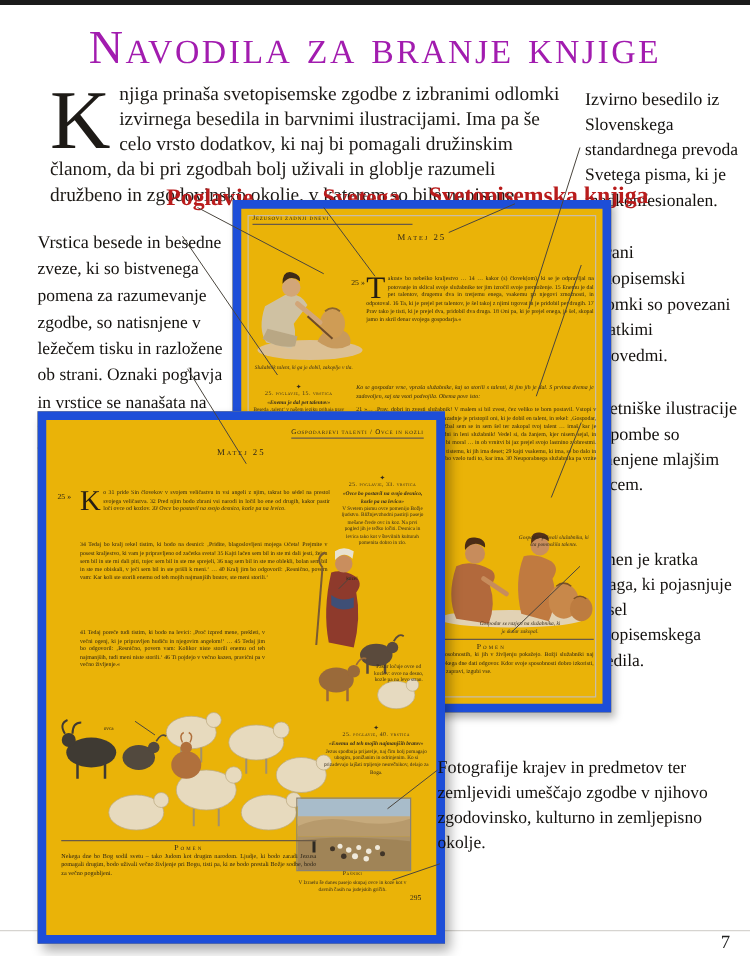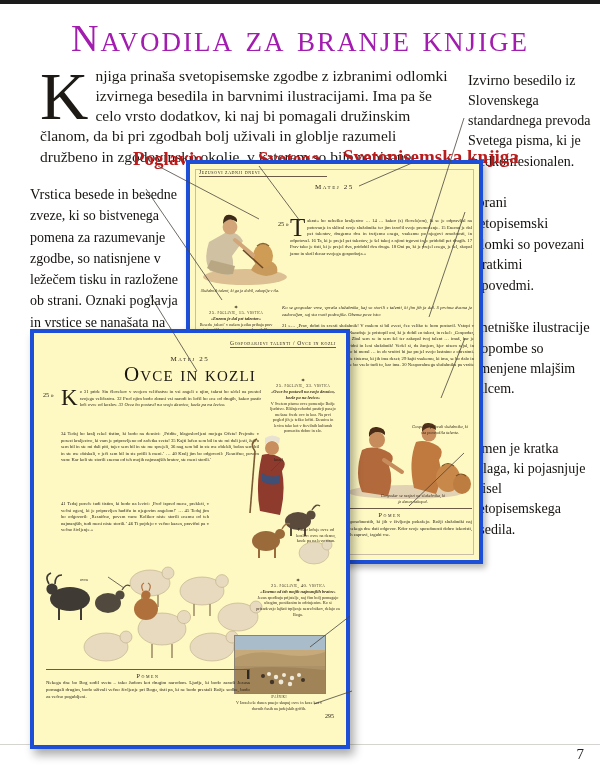--- a/index.html
+++ b/index.html
@@ -16,21 +16,21 @@
               font-weight:normal;font-variant:small-caps;font-size:38px;letter-spacing:2px;color:#a21caf;}
   .intro{position:absolute;left:40px;top:66px;width:410px;font-size:15.5px;line-height:1.3;color:#1d1a16;}
   .intro .dc{float:left;font-size:67px;line-height:.82;padding:3px 7px 0 0;color:#1d1a16;}
 
   
   .co{position:absolute;font-size:14px;line-height:1.44;color:#14110e;}
   .co .lead{font-weight:normal;font-size:14.5px;}
   .flabel{position:absolute;font-weight:bold;font-size:19px;color:#b91c1c;margin-left:21px;}
 
   
-  .page{position:absolute;background:#fef9c3;border:4px solid #1d4ed8;}
+  .page{position:absolute;background:#eab308;border:7px solid #1d4ed8;}
   #page1{left:186px;top:160px;width:289px;height:396px;z-index:10;box-shadow:3px 4px 6px rgba(0,0,0,.28);}
   #page2{left:30px;top:329px;width:312px;height:412px;z-index:20;box-shadow:4px 6px 9px rgba(0,0,0,.33);}
   .pframe{position:absolute;inset:5px;border:1px solid #c9bda8;pointer-events:none;}
   .rh{position:absolute;font-variant:small-caps;font-size:5.6px;letter-spacing:.6px;color:#2a221a;
       border-bottom:.6px solid #6a5a46;padding-bottom:1px;}
   .bookref{position:absolute;left:0;width:100%;text-align:center;font-variant:small-caps;
            font-size:7px;letter-spacing:1.6px;color:#2a221a;}
   .ptitle{position:absolute;left:0;width:100%;text-align:center;margin:0;font-weight:normal;
           font-variant:small-caps;font-size:21px;letter-spacing:1.2px;color:#18140f;}
   .tiny{font-size:4.7px;line-height:1.4;text-align:justify;color:#241d14;}
@@ -151,21 +151,20 @@
 
     <div class="pomen" style="left:118px;top:344px;width:164px;">
       <div class="ph">Pomen</div>
       <div class="tiny">Ljudi ocenjujejo po sposobnostih, ki jih v življenju pokažejo. Božji služabniki naj vedo, da bodo morali nekega dne dati odgovor. Kdor svoje sposobnosti dobro izkoristi, bo nagrajen, kdor pa jih zapravi, izgubi vse.</div>
     </div>
   </div>
 
   <div class="page" id="page2">
     <div class="rh" style="right:10px;top:7px;">Gospodarjevi talenti / Ovce in kozli</div>
     <div class="bookref" style="top:22px;">Matej 25</div>
-    <h2 class="ptitle" style="top:29px;">Ovce in kozli</h2>
 
     <div class="vmark" style="left:9px;top:58px;">25 »</div>
     <div class="tiny" style="position:absolute;left:27px;top:56px;width:200px;">
       <span class="dcs" style="font-size:23px;">K</span><span>o 31 pride Sin človekov v svojem veličastvu in vsi angeli z njim, takrat bo sédel na prestol svojega veličastva. 32 Pred njim bodo zbrani vsi narodi in ločil bo ene od drugih, kakor pastir loči ovce od kozlov.</span>
       <span class="tinyi">33 Ovce bo postavil na svojo desnico, kozle pa na levico.</span>
     </div>
     <div class="tiny" style="position:absolute;left:27px;top:98px;width:198px;">34 Tedaj bo kralj rekel tistim, ki bodo na desnici: ‚Pridite, blagoslovljeni mojega Očeta! Prejmite v posest kraljestvo, ki vam je pripravljeno od začetka sveta! 35 Kajti lačen sem bil in ste mi dali jesti, žejen sem bil in ste mi dali piti, tujec sem bil in ste me sprejeli, 36 nag sem bil in ste me oblekli, bolan sem bil in ste me obiskali, v ječi sem bil in ste prišli k meni.‘ … 40 Kralj jim bo odgovoril: ‚Resnično, povem vam: Kar koli ste storili enemu od teh mojih najmanjših bratov, ste meni storili.‘</div>
     <div class="tiny" style="position:absolute;left:27px;top:168px;width:148px;">41 Tedaj poreče tudi tistim, ki bodo na levici: ‚Proč izpred mene, prekleti, v večni ogenj, ki je pripravljen hudiču in njegovim angelom!‘ … 45 Tedaj jim bo odgovoril: ‚Resnično, povem vam: Kolikor niste storili enemu od teh najmanjših, tudi meni niste storili.‘ 46 Ti pojdejo v večno kazen, pravični pa v večno življenje.«</div>
 
     <div class="note" style="left:236px;top:44px;width:66px;">
@@ -283,20 +282,24 @@
     </div>
 
     <div class="pomen" style="left:12px;top:336px;width:204px;">
       <div class="ph">Pomen</div>
       <div class="tiny" style="font-size:4.9px;">Nekega dne bo Bog sodil svetu – tako Judom kot drugim narodom. Ljudje, ki bodo zaradi Jezusa pomagali drugim, bodo uživali večno življenje pri Bogu, tisti pa, ki ne bodo prestali Božje sodbe, bodo za večno pogubljeni.</div>
     </div>
 
     <div class="bpn" style="right:12px;top:380px;">295</div>
   </div>
 
+  <div class="co" style="left:350px;top:604px;width:244px;z-index:30;">
+    <span class="lead">Fotografije</span>
+    <span>krajev in predmetov ter zemljevidi umeščajo zgodbe v njihovo zgodovinsko, kulturno in zemljepisno okolje.</span>
+  </div>
 
   <div class="edge-bottom"></div>
   <div class="pagenum">7</div>
 
   <svg id="leaders">
     <line x1="158" y1="166" x2="259" y2="219"></line>
     <line x1="259" y1="166" x2="300" y2="221"></line>
     <line x1="412" y1="163" x2="359" y2="186"></line>
     <line x1="464" y1="118" x2="423" y2="247"></line>
     <line x1="146" y1="189" x2="222" y2="300"></line>

